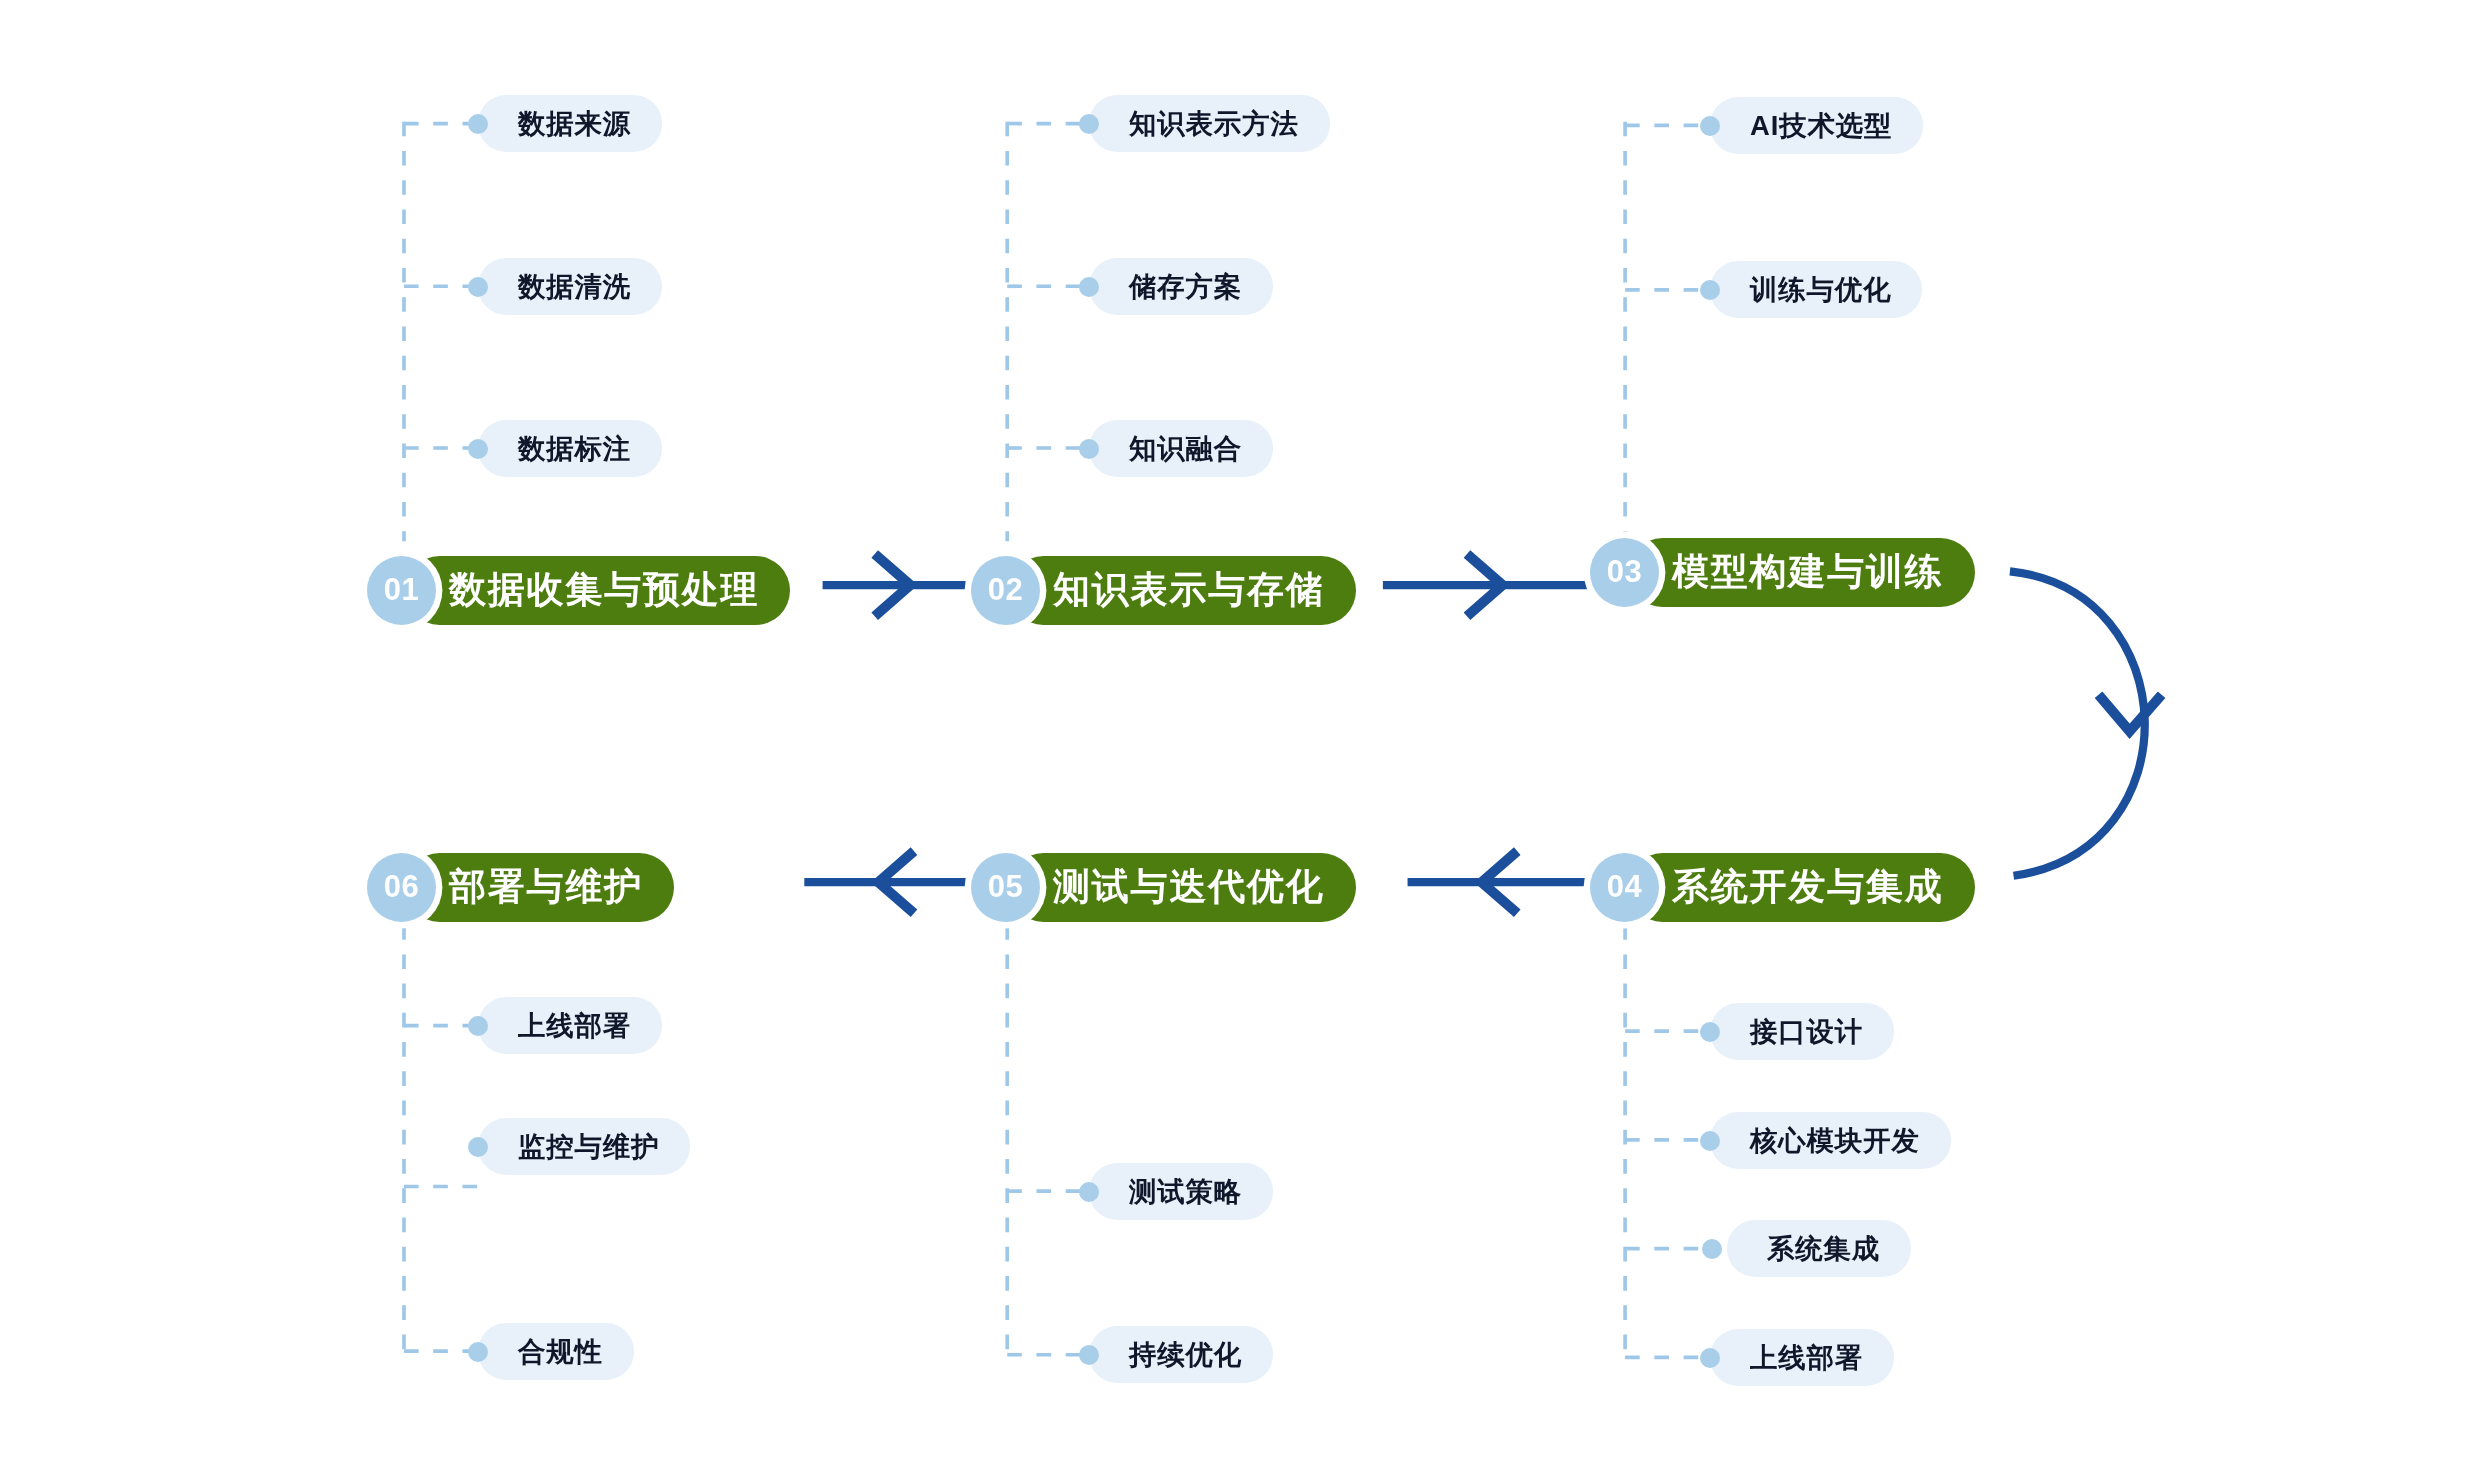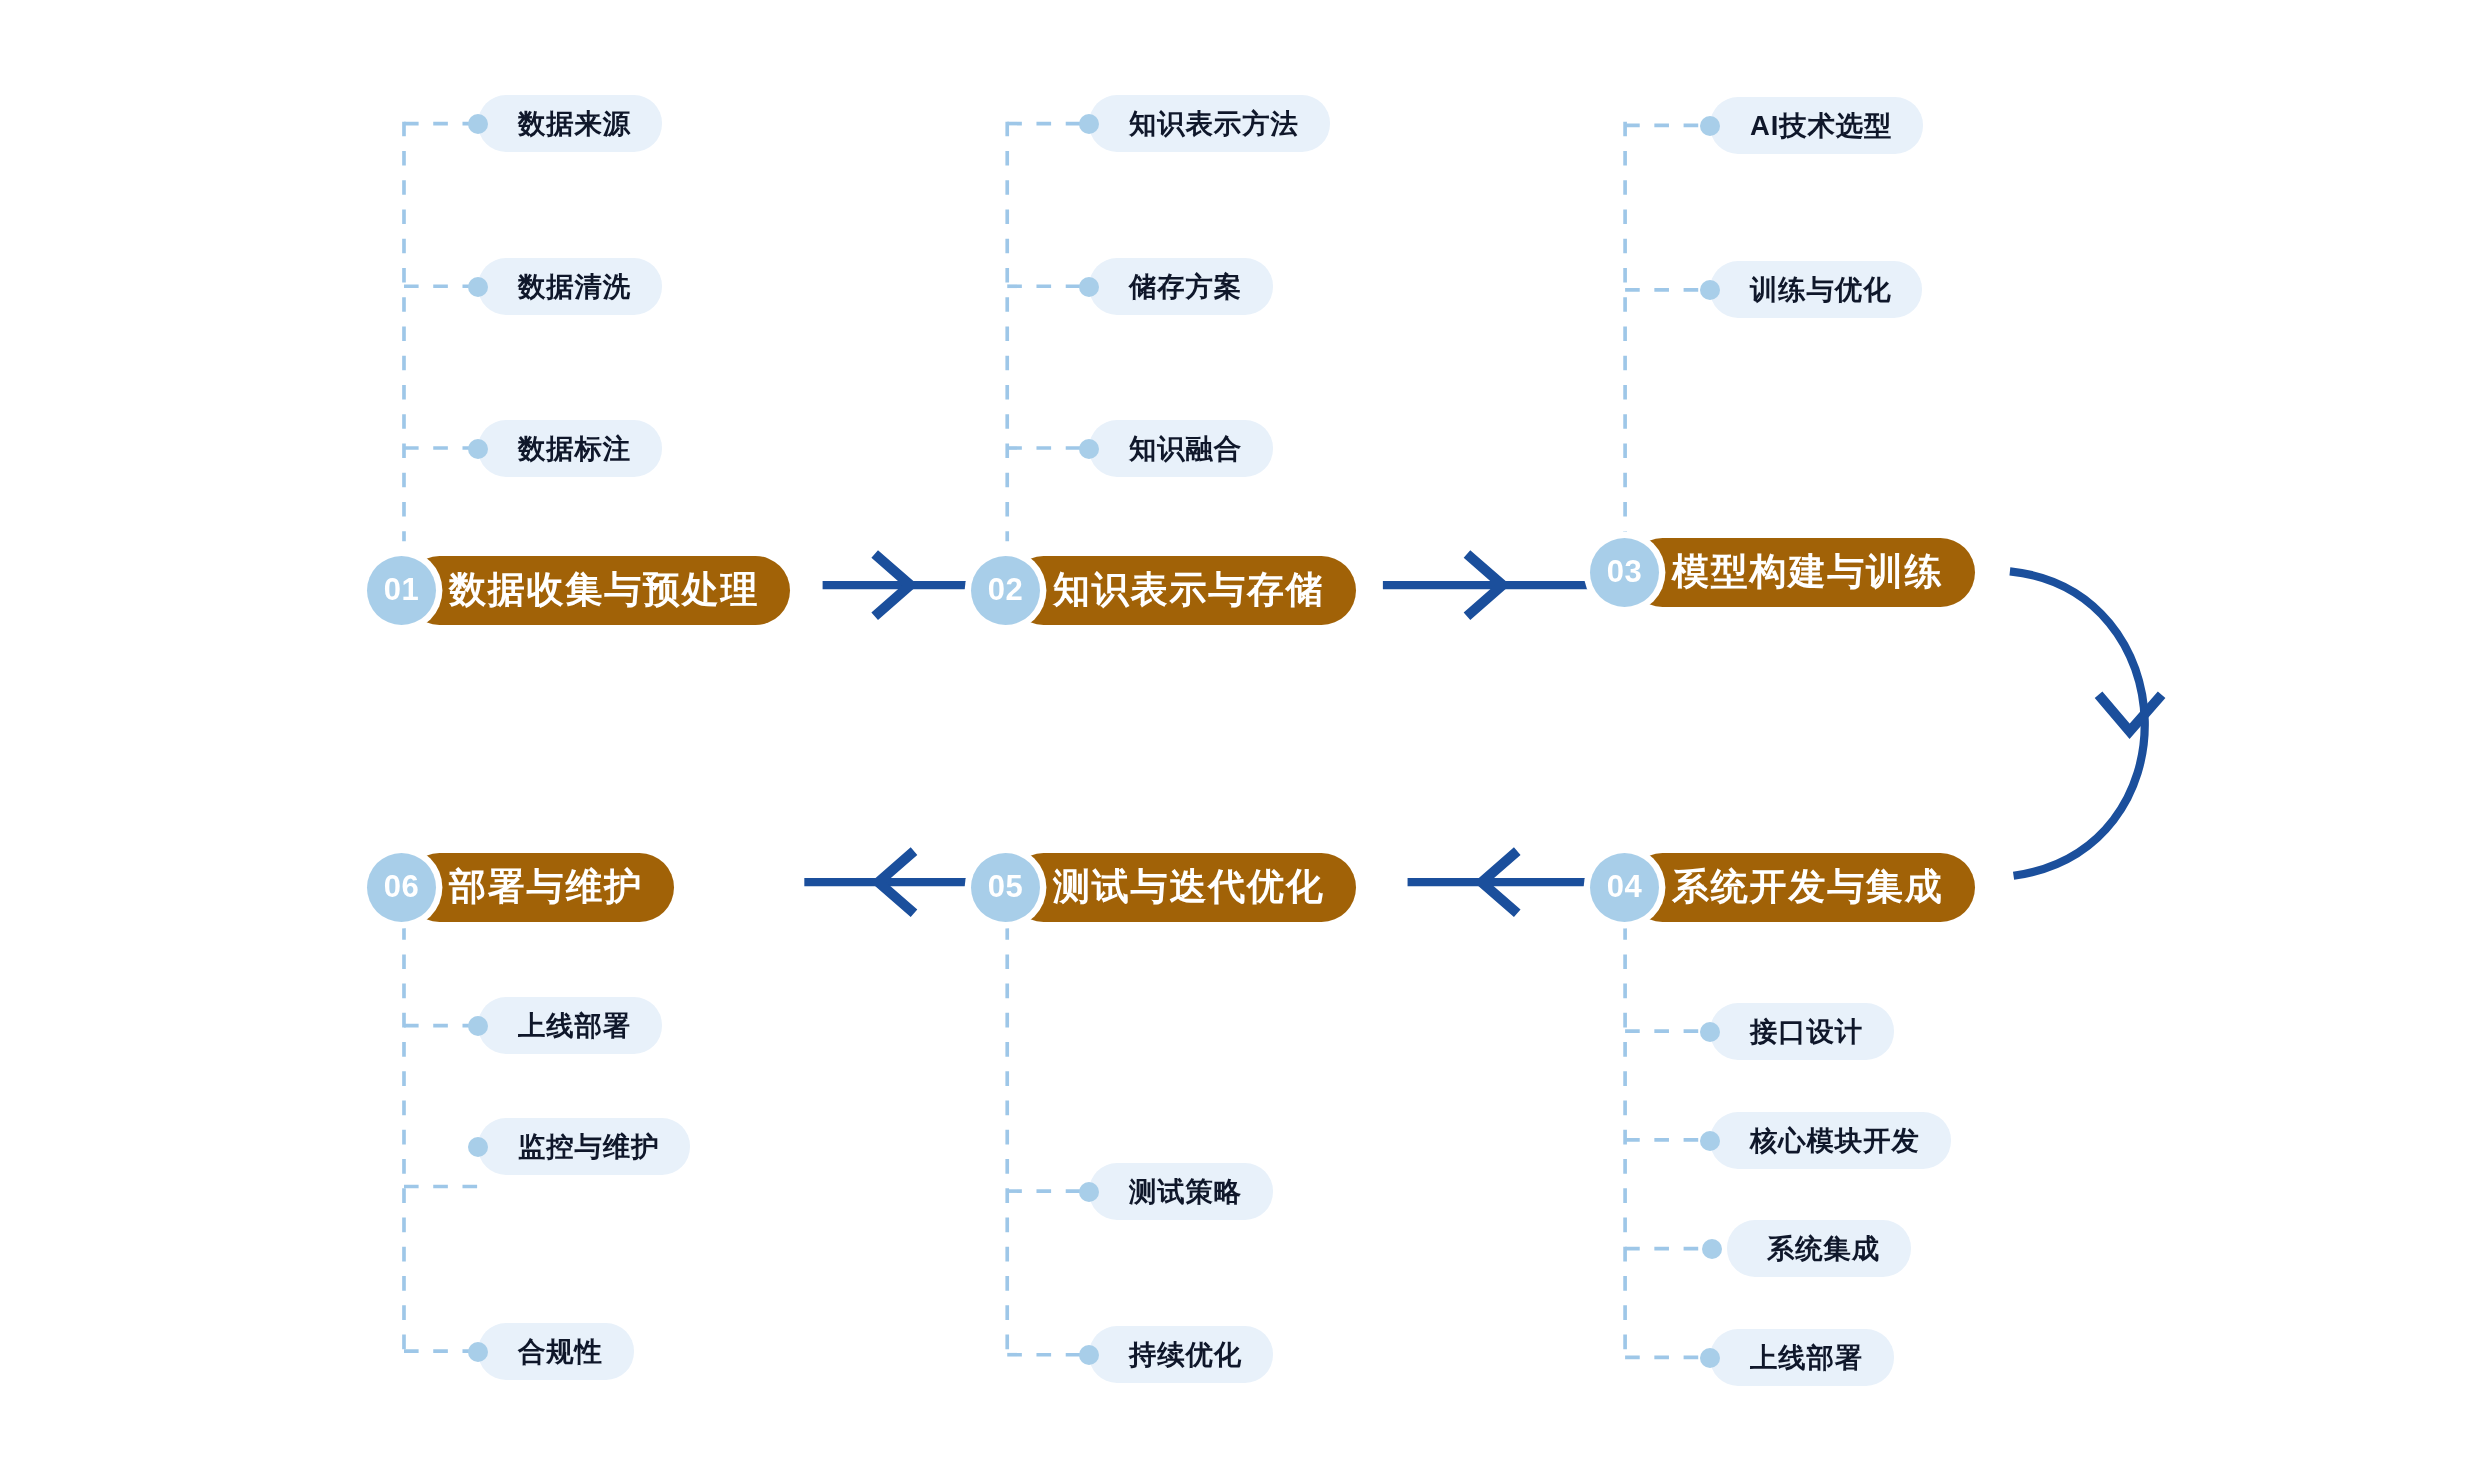--- a/index.html
+++ b/index.html
@@ -13,21 +13,21 @@
   
   .node{position:absolute;z-index:3;height:80px;display:flex;align-items:center;}
   .node .badge{
     position:relative;z-index:5;width:69px;height:69px;border-radius:50%;
     background:#a8cee9;color:#ffffff;font-size:31px;font-weight:bold;
     display:flex;align-items:center;justify-content:center;
     box-shadow:0 0 0 6.4px #ffffff;flex:none;letter-spacing:0.5px;
   }
   .node .bar{
     position:relative;z-index:4;margin-left:-31px;height:69px;
-    background:#a16207;border-radius:35px;
+    background:#4d7c0f;border-radius:35px;
     display:flex;align-items:center;
     padding:0 31px 0 44px;
     color:#ffffff;font-size:37px;font-weight:bold;letter-spacing:1.8px;
     white-space:nowrap;
   }
 
   
   .sub{position:absolute;z-index:3;display:flex;align-items:center;height:57px;}
   .sub .dot{
     position:relative;z-index:5;width:20px;height:20px;border-radius:50%;

